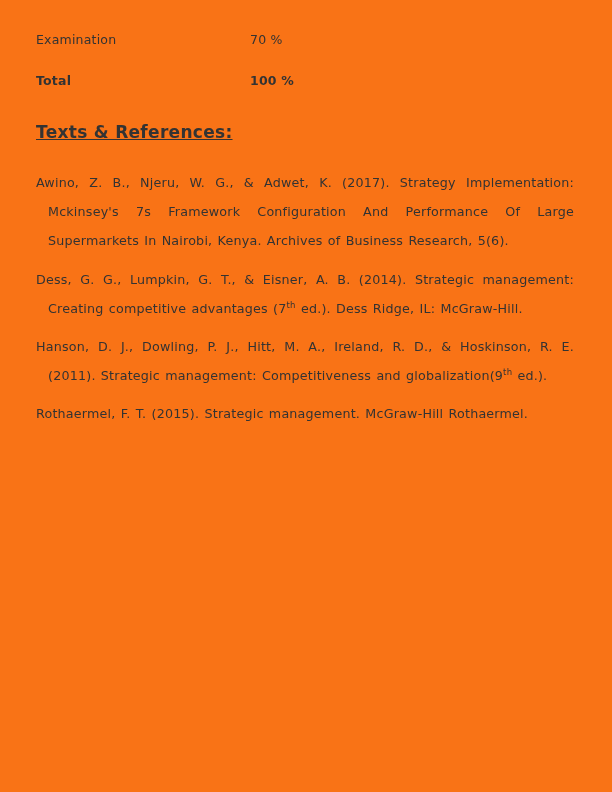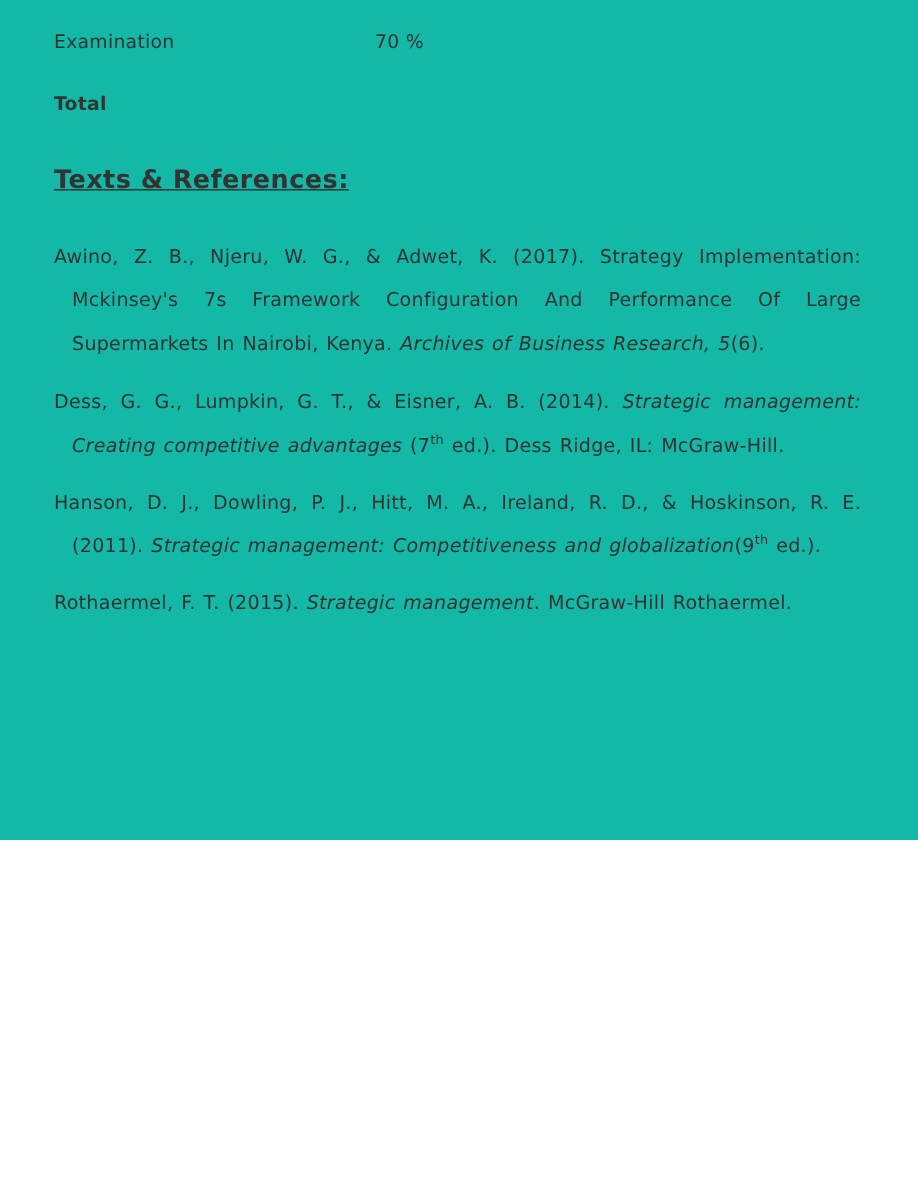--- a/index.html
+++ b/index.html
@@ -10,23 +10,23 @@
   body {
     width: 612px;
     height: 792px;
     font-family: "DejaVu Sans", sans-serif;
     color: #333333;
     overflow: hidden;
   }
   .page {
     box-sizing: border-box;
     width: 612px;
-    height: 560px;
-    padding: 20px 38px 38px 36px;
-    background: #14b8a6;
+    height: 792px;
+    padding: 32px 38px 38px 36px;
+    background: #f97316;
   }
   
   .grades {
     margin-bottom: 34px;
   }
   .grade-row {
     display: flex;
     font-size: 12.5px;
     margin-bottom: 26px;
     letter-spacing: 0.2px;
@@ -55,40 +55,40 @@
     font-size: 12.7px;
     line-height: 2.3;
     text-align: justify;
     margin: 0 0 9px 0;
     padding-left: 12px;
     text-indent: -12px;
     letter-spacing: 0.2px;
     word-spacing: 1px;
   }
   .references p.reference .italic {
-    font-style: italic;
   }
   .references p.reference sup {
     font-size: 8.5px;
     line-height: 0;
     vertical-align: super;
   }
 </style>
 </head>
 <body>
 
 <div class="page">
 
   <div class="grades">
       <div class="grade-row">
         <span class="grade-label">Examination</span>
         <span class="grade-value">70 %</span>
       </div>
       <div class="grade-row bold">
         <span class="grade-label">Total</span>
+        <span class="grade-value">100 %</span>
       </div>
     </div>
 
   <h2 class="refs-heading">Texts &amp; References:</h2>
 
   <div class="references">
       <p class="reference"><span>Awino, Z. B., Njeru, W. G., &amp; Adwet, K. (2017). Strategy Implementation: Mckinsey's 7s Framework Configuration And Performance Of Large Supermarkets In Nairobi, Kenya. </span><span class="italic">Archives of Business Research, 5</span><span>(6).</span></p>
       <p class="reference"><span>Dess, G. G., Lumpkin, G. T., &amp; Eisner, A. B. (2014). </span><span class="italic">Strategic management: Creating competitive advantages</span><span> (7</span><sup>th</sup><span> ed.). Dess Ridge, IL: McGraw-Hill.</span></p>
       <p class="reference"><span>Hanson, D. J., Dowling, P. J., Hitt, M. A., Ireland, R. D., &amp; Hoskinson, R. E. (2011). </span><span class="italic">Strategic management: Competitiveness and globalization</span><span>(9</span><sup>th</sup><span> ed.).</span></p>
       <p class="reference"><span>Rothaermel, F. T. (2015). </span><span class="italic">Strategic management</span><span>. McGraw-Hill Rothaermel.</span></p>

